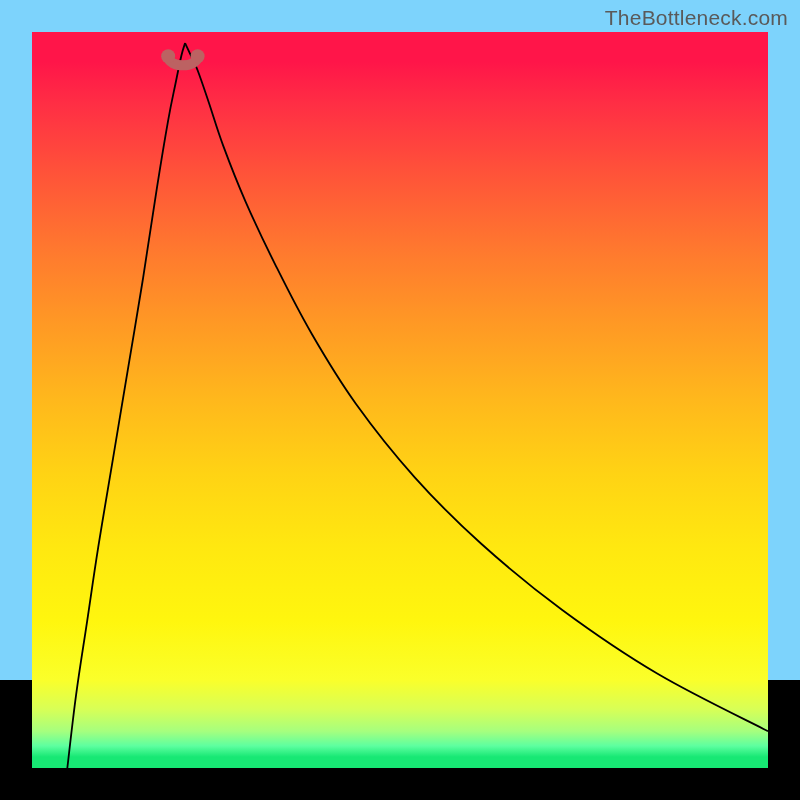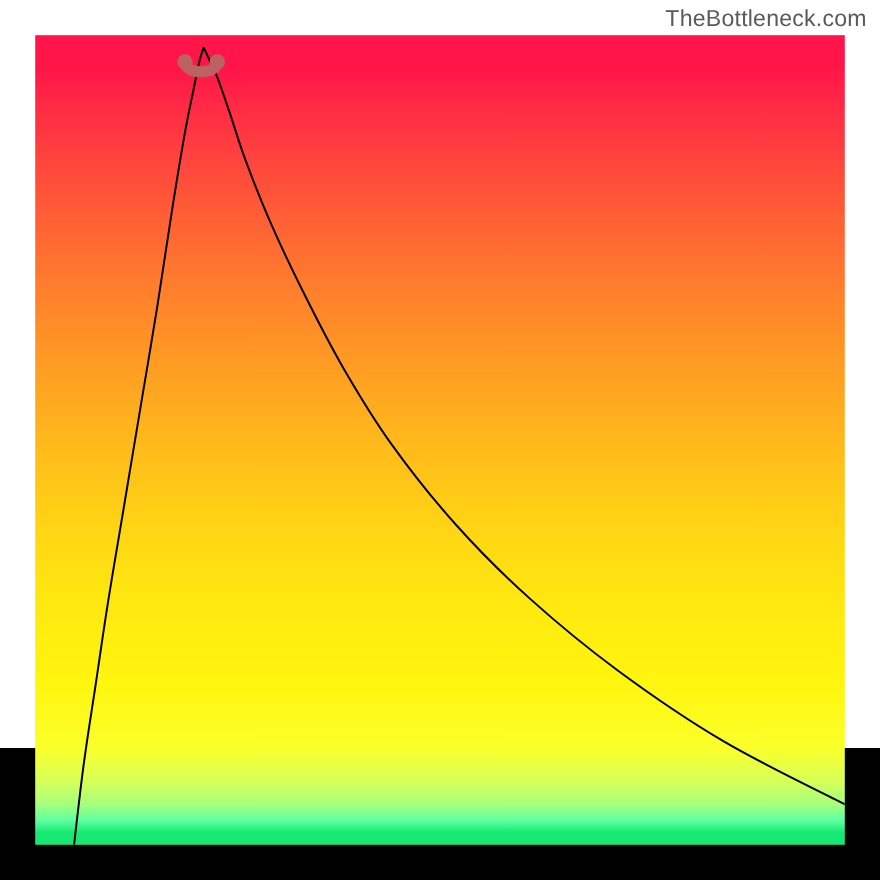--- a/index.html
+++ b/index.html
@@ -8,21 +8,21 @@
     width: 800px;
     height: 800px;
     overflow: hidden;
     background: #000;
     font-family: Arial, Helvetica, sans-serif;
   }
   .frame {
     position: absolute;
     top: 0; left: 0;
     width: 800px; height: 680px;
-    background: #ffffff;
+    background: #7dd3fc;
     text-align: right;
   }
   .plot {
     position: absolute;
     top: 32px;
     left: 32px;
     width: 736px;
     height: 736px;
   }
   .gradient {

